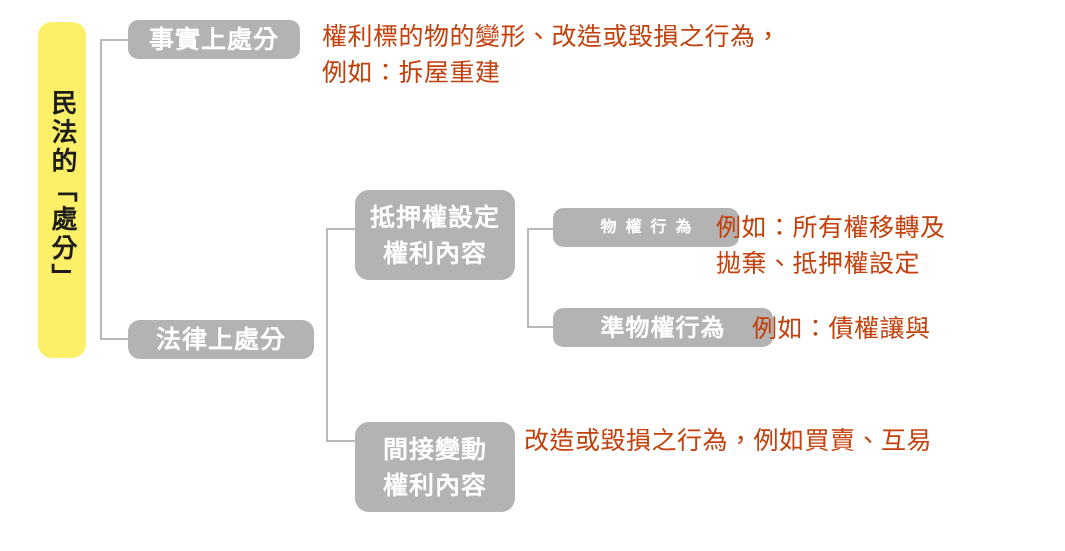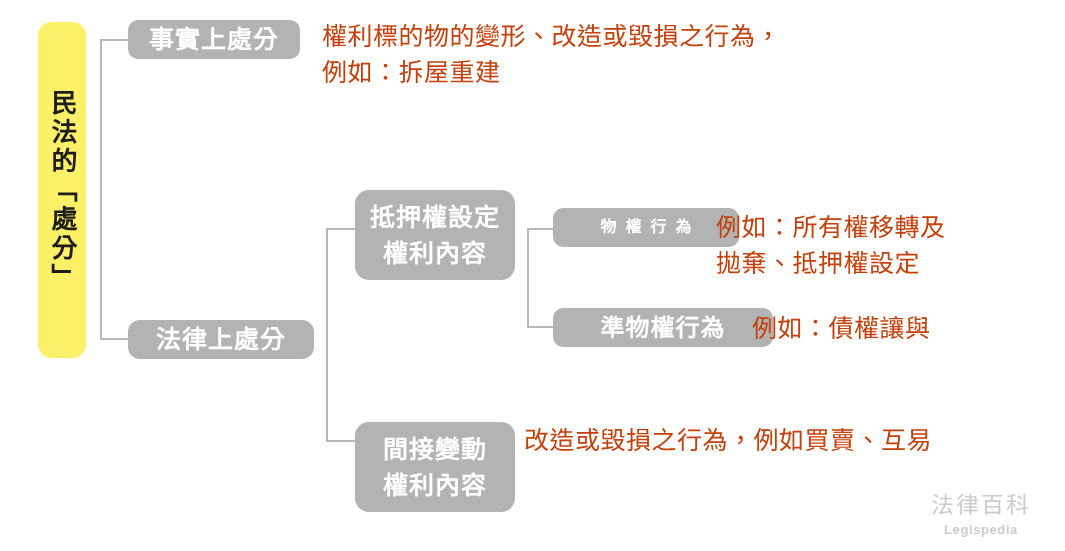--- a/index.html
+++ b/index.html
@@ -217,18 +217,14 @@
 
   <div class="desc" id="desc-quasi">例如：債權讓與</div>
 
   <div class="box2" id="box-indirect">
     <span>間接變動</span>
     <span>權利內容</span>
   </div>
 
   <div class="desc" id="desc-indirect">改造或毀損之行為，例如買賣、互易</div>
 
-  <div id="watermark">
-    <div class="wm-cn">法律百科</div>
-    <div class="wm-en">Legispedia</div>
-  </div>
 
 </div>
 
 </body></html>

